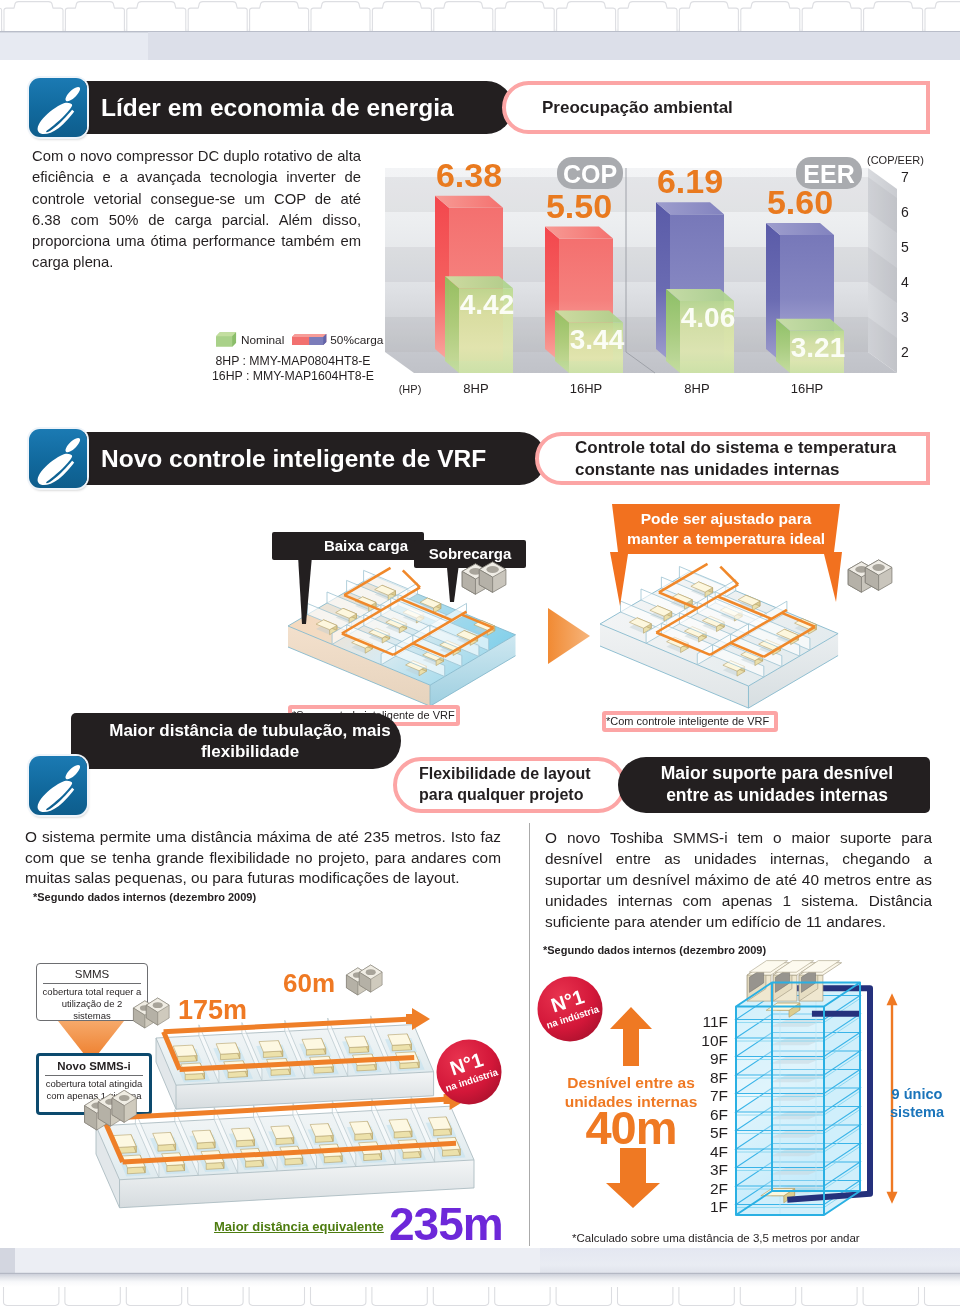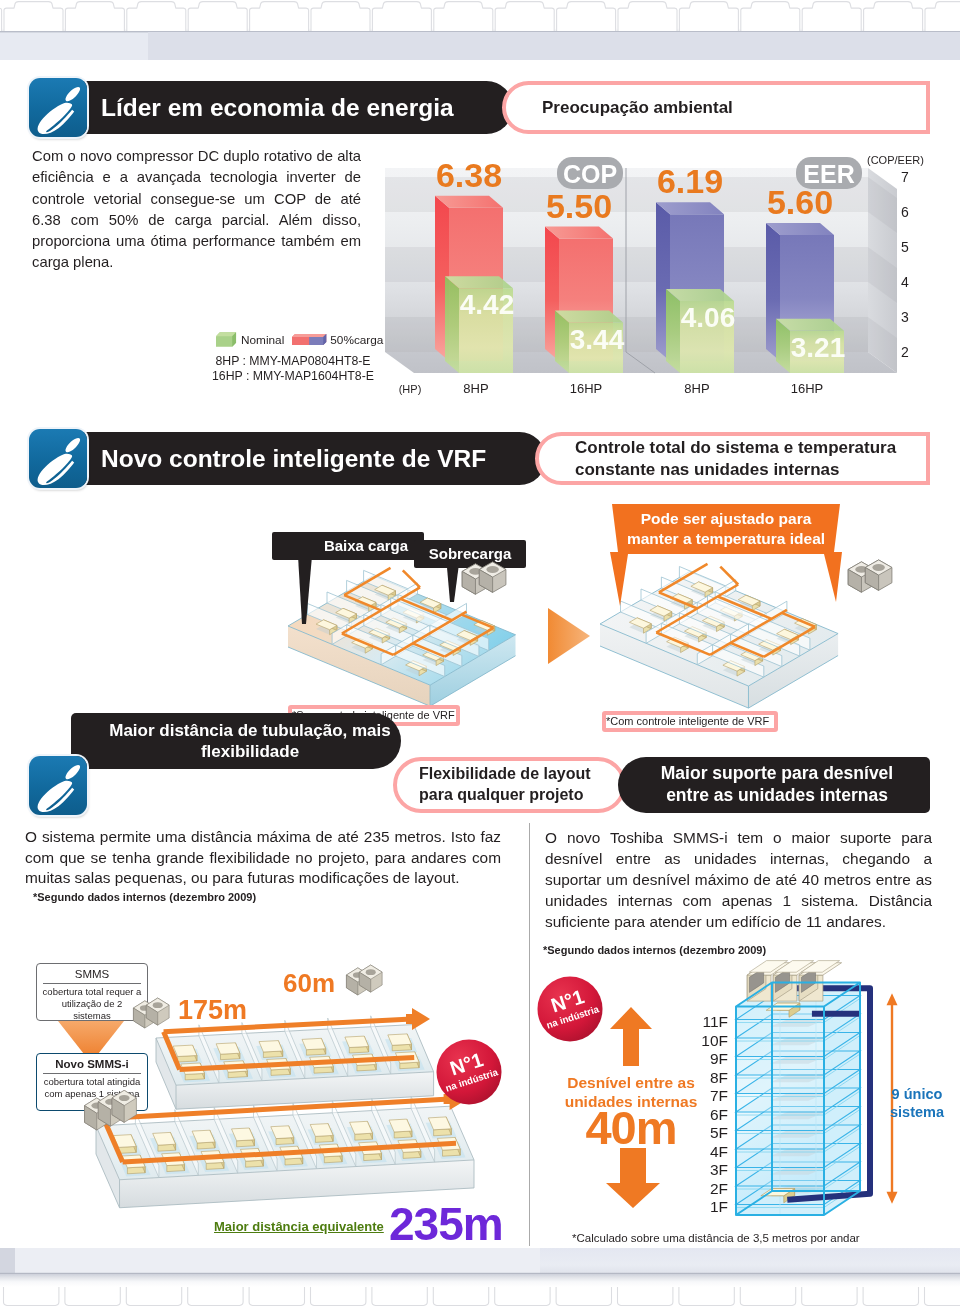--- a/index.html
+++ b/index.html
@@ -573,21 +573,21 @@
   </div>
   <svg class="abs" style="left:58px;top:1021px;" width="66" height="44" viewBox="0 0 66 44">
     <defs>
         <linearGradient id="dArr" x1="0" y1="0" x2="0" y2="1">
       <stop offset="0%" stop-color="#f6a96a"></stop>
           <stop offset="100%" stop-color="#ed7a26"></stop>
         </linearGradient>
       </defs>
     <polygon points="0,0 66,0 33,42" fill="url(#dArr)"></polygon>
   </svg>
-  <div class="abs" style="left:36px;top:1053px;width:110px;height:56px;border:1px solid #0c4a6e;border-radius:4px;background:#fff;">
+  <div class="abs" style="left:36px;top:1053px;width:110px;height:56px;border:3px solid #0c4a6e;border-radius:4px;background:#fff;">
     <div style="text-align:center;font-size:11.5px;font-weight:bold;color:#231f20;padding-top:4px;">Novo SMMS-i</div>
     <div style="height:1px;background:#6d6e71;margin:3px 6px 0 6px;"></div>
     <div style="text-align:center;font-size:9.5px;line-height:12px;color:#231f20;padding:2px 5px 0 5px;">cobertura total atingida com apenas 1 sistema</div>
   </div>
 
   <div class="abs" style="left:150px;top:1010px;width:290px;height:110px;">
     <svg id="slabA" width="290" height="110" viewBox="0 0 290 110" style="overflow:visible">
         <defs>
           <linearGradient id="sat" x1="0" y1="0" x2="0.2" y2="1">
             <stop offset="0%" stop-color="#f4f6f7"></stop>

